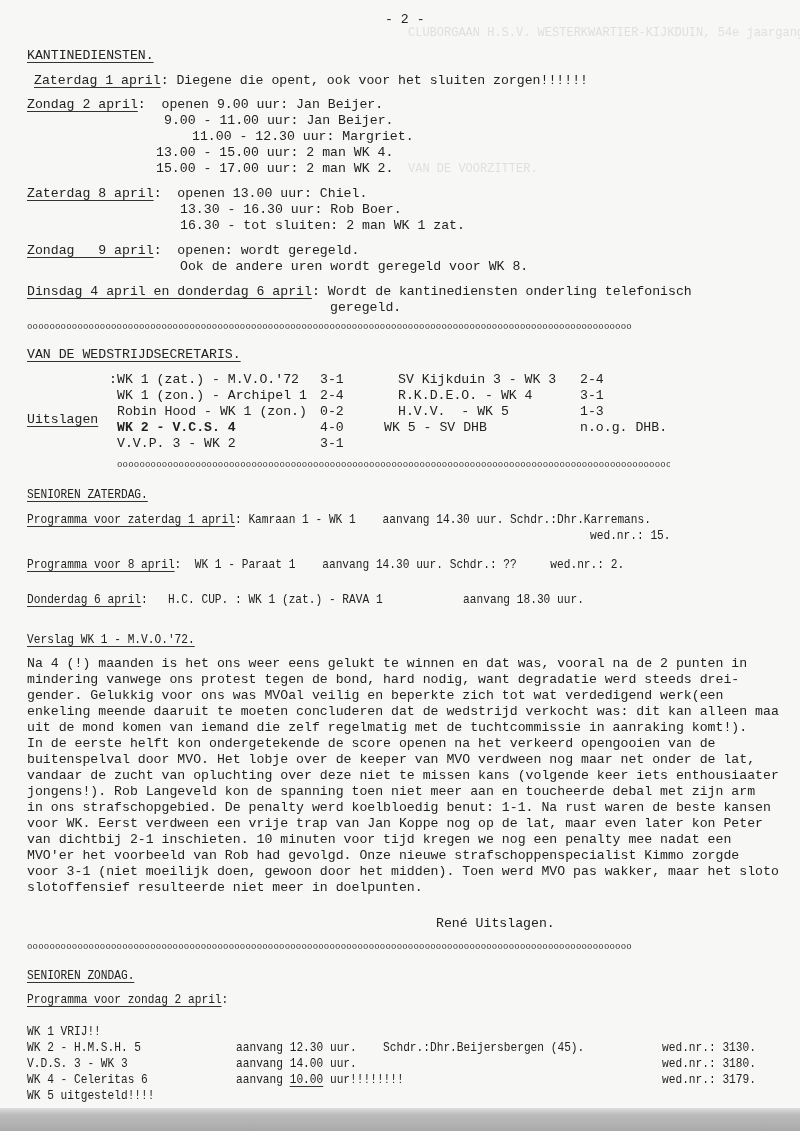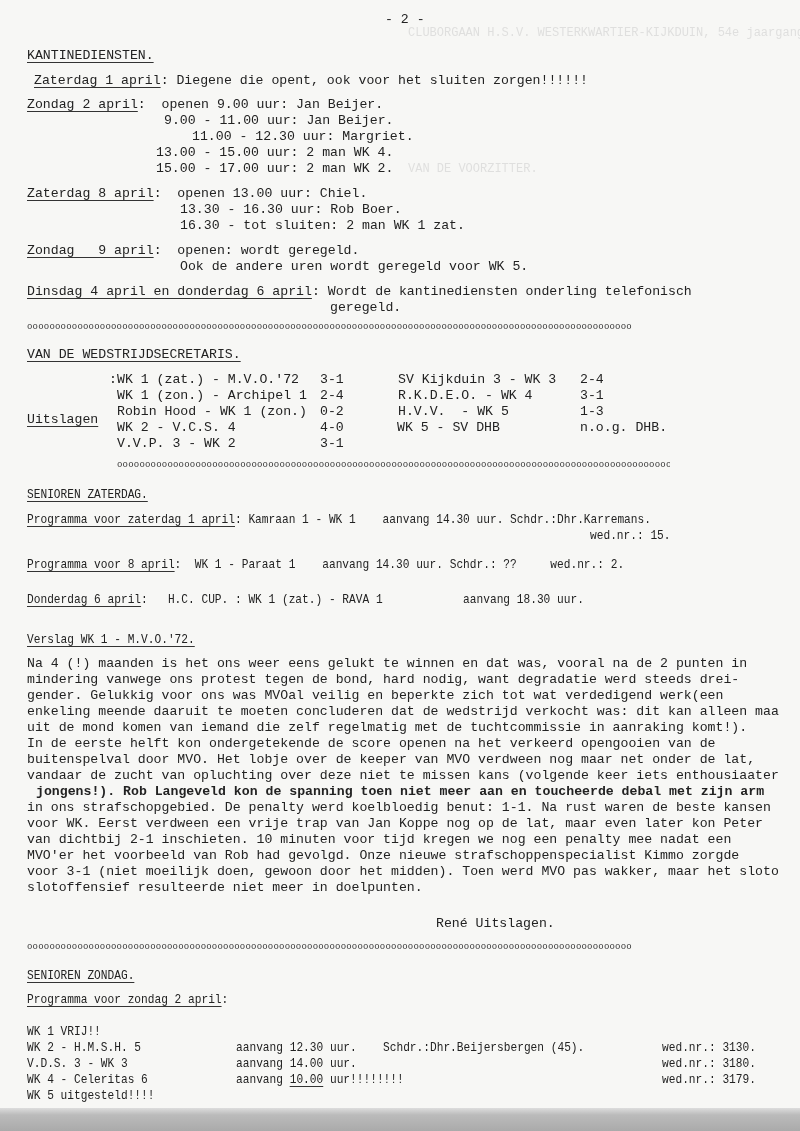--- a/index.html
+++ b/index.html
@@ -37,50 +37,50 @@
   <div class="ln" style="left:164px; top:113px;">9.00 - 11.00 uur: Jan Beijer.</div>
   <div class="ln" style="left:168px; top:129px;margin-left:24px;">11.00 - 12.30 uur: Margriet.</div>
   <div class="ln" style="left:156px; top:145px;">13.00 - 15.00 uur: 2 man WK 4.</div>
   <div class="ln" style="left:156px; top:161px;">15.00 - 17.00 uur: 2 man WK 2.</div>
 
   <div class="ln" style="left:27px; top:186px;"><span class="u">Zaterdag 8 april</span><span>:  openen 13.00 uur: Chiel.</span></div>
   <div class="ln" style="left:180px; top:202px;">13.30 - 16.30 uur: Rob Boer.</div>
   <div class="ln" style="left:180px; top:218px;">16.30 - tot sluiten: 2 man WK 1 zat.</div>
 
   <div class="ln" style="left:27px; top:243px;"><span class="u">Zondag   9 april</span><span>:  openen: wordt geregeld.</span></div>
-  <div class="ln" style="left:180px; top:259px;">Ook de andere uren wordt geregeld voor WK 5.</div>
+  <div class="ln" style="left:180px; top:259px;">Ook de andere uren wordt geregeld voor WK 8.</div>
 
   <div class="ln" style="left:27px; top:284px;"><span class="u">Dinsdag 4 april en donderdag 6 april</span><span>: Wordt de kantinediensten onderling telefonisch</span></div>
   <div class="ln" style="left:330px; top:300px;">geregeld.</div>
 
   <div class="dots" style="left:27px; top:322px; width:755px;">oooooooooooooooooooooooooooooooooooooooooooooooooooooooooooooooooooooooooooooooooooooooooooooooooooooooooooo</div>
 
   <div class="ln u" style="left:27px; top:347px;">VAN DE WEDSTRIJDSECRETARIS.</div>
 
   <div class="ln u" style="left:27px; top:372px;margin-top:40px;">Uitslagen</div>
   <div class="ln" style="left:109px; top:372px;">:</div>
 
   <div class="ln" style="left:117px; top:372px;"><span>WK 1 (zat.) - M.V.O.'72</span></div>
   <div class="ln" style="left:320px; top:372px;">3-1</div>
   <div class="ln" style="left:117px; top:388px;">WK 1 (zon.) - Archipel 1</div>
   <div class="ln" style="left:320px; top:388px;">2-4</div>
   <div class="ln" style="left:117px; top:404px;">Robin Hood - WK 1 (zon.)</div>
   <div class="ln" style="left:320px; top:404px;">0-2</div>
-  <div class="ln" style="left:117px; top:420px;">WK 2 - V.C.S. 4</div>
+  <div class="ln" style="left:117px; top:420px;font-weight:bold;">WK 2 - V.C.S. 4</div>
   <div class="ln" style="left:320px; top:420px;">4-0</div>
   <div class="ln" style="left:117px; top:436px;text-align:right;">V.V.P. 3 - WK 2</div>
   <div class="ln" style="left:320px; top:436px;">3-1</div>
 
   <div class="ln" style="left:398px; top:372px;">SV Kijkduin 3 - WK 3</div>
   <div class="ln" style="left:580px; top:372px;">2-4</div>
   <div class="ln" style="left:398px; top:388px;">R.K.D.E.O. - WK 4</div>
   <div class="ln" style="left:580px; top:388px;">3-1</div>
   <div class="ln" style="left:398px; top:404px;">H.V.V.  - WK 5</div>
   <div class="ln" style="left:580px; top:404px;">1-3</div>
-  <div class="ln" style="left:397px; top:420px;text-align:center;">WK 5 - SV DHB</div>
+  <div class="ln" style="left:384px; top:420px;text-align:center;">WK 5 - SV DHB</div>
   <div class="ln" style="left:580px; top:420px;">n.o.g. DHB.</div>
 
   <div class="dots" style="left:117px; top:460px; width:553px;">oooooooooooooooooooooooooooooooooooooooooooooooooooooooooooooooooooooooooooooooooooooooooooooooooooooooooooo</div>
 
   <div class="ln u cond" style="left:27px; top:487px;">SENIOREN ZATERDAG.</div>
 
   <div class="ln cond" style="left:27px; top:512px;"><span class="u">Programma voor zaterdag 1 april</span><span>: Kamraan 1 - WK 1    aanvang 14.30 uur. Schdr.:Dhr.Karremans.</span></div>
   <div class="ln cond" style="left:590px; top:528px;">wed.nr.: 15.</div>
 
   <div class="ln cond" style="left:27px; top:557px;"><span class="u">Programma voor 8 april</span><span>:  WK 1 - Paraat 1    aanvang 14.30 uur. Schdr.: ??     wed.nr.: 2.</span></div>
@@ -90,21 +90,21 @@
   <div class="ln u cond" style="left:27px; top:632px;">Verslag WK 1 - M.V.O.'72.</div>
 
   <div class="ln" style="left:27px; top:656px;">Na 4 (!) maanden is het ons weer eens gelukt te winnen en dat was, vooral na de 2 punten in</div>
   <div class="ln" style="left:27px; top:672px;">mindering vanwege ons protest tegen de bond, hard nodig, want degradatie werd steeds drei-</div>
   <div class="ln" style="left:27px; top:688px;">gender. Gelukkig voor ons was MVOal veilig en beperkte zich tot wat verdedigend werk(een</div>
   <div class="ln" style="left:27px; top:704px;">enkeling meende daaruit te moeten concluderen dat de wedstrijd verkocht was: dit kan alleen maa</div>
   <div class="ln" style="left:27px; top:720px;">uit de mond komen van iemand die zelf regelmatig met de tuchtcommissie in aanraking komt!).</div>
   <div class="ln" style="left:27px; top:736px;">In de eerste helft kon ondergetekende de score openen na het verkeerd opengooien van de</div>
   <div class="ln" style="left:27px; top:752px;">buitenspelval door MVO. Het lobje over de keeper van MVO verdween nog maar net onder de lat,</div>
   <div class="ln" style="left:27px; top:768px;">vandaar de zucht van opluchting over deze niet te missen kans (volgende keer iets enthousiaater</div>
-  <div class="ln" style="left:36px; top:784px;font-weight:bold;">jongens!). Rob Langeveld kon de spanning toen niet meer aan en toucheerde debal met zijn arm</div>
+  <div class="ln" style="left:27px; top:784px;">jongens!). Rob Langeveld kon de spanning toen niet meer aan en toucheerde debal met zijn arm</div>
   <div class="ln" style="left:27px; top:800px;">in ons strafschopgebied. De penalty werd koelbloedig benut: 1-1. Na rust waren de beste kansen</div>
   <div class="ln" style="left:27px; top:816px;">voor WK. Eerst verdween een vrije trap van Jan Koppe nog op de lat, maar even later kon Peter</div>
   <div class="ln" style="left:27px; top:832px;">van dichtbij 2-1 inschieten. 10 minuten voor tijd kregen we nog een penalty mee nadat een</div>
   <div class="ln" style="left:27px; top:848px;">MVO'er het voorbeeld van Rob had gevolgd. Onze nieuwe strafschoppenspecialist Kimmo zorgde</div>
   <div class="ln" style="left:27px; top:864px;">voor 3-1 (niet moeilijk doen, gewoon door het midden). Toen werd MVO pas wakker, maar het sloto</div>
   <div class="ln" style="left:27px; top:880px;">slotoffensief resulteerde niet meer in doelpunten.</div>
 
   <div class="ln" style="left:436px; top:916px;">René Uitslagen.</div>
 
   <div class="dots" style="left:27px; top:942px; width:755px;">oooooooooooooooooooooooooooooooooooooooooooooooooooooooooooooooooooooooooooooooooooooooooooooooooooooooooooo</div>

